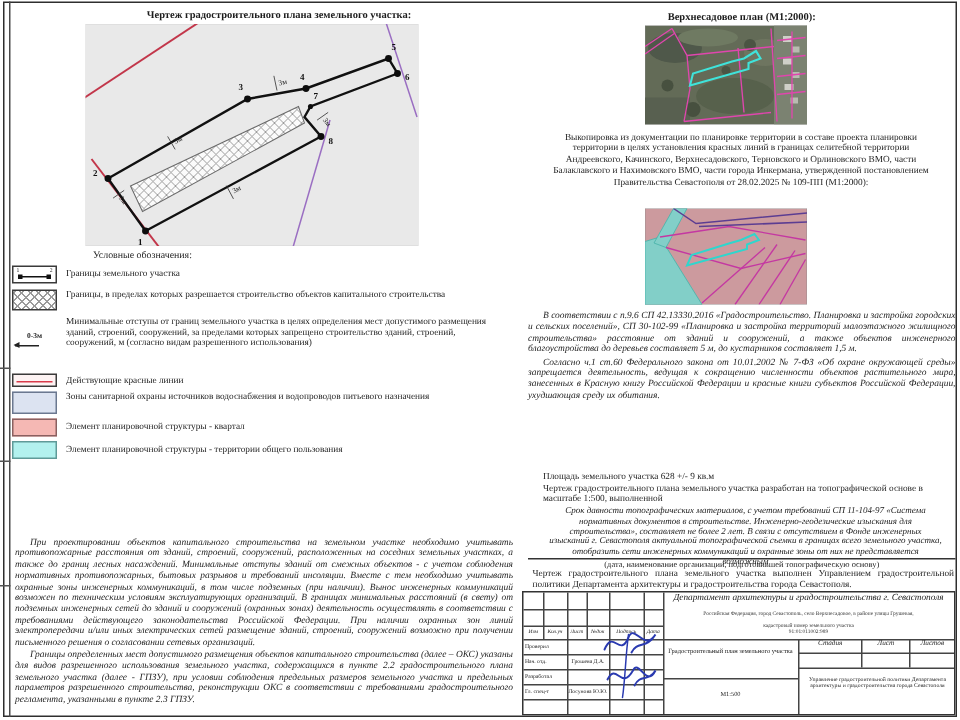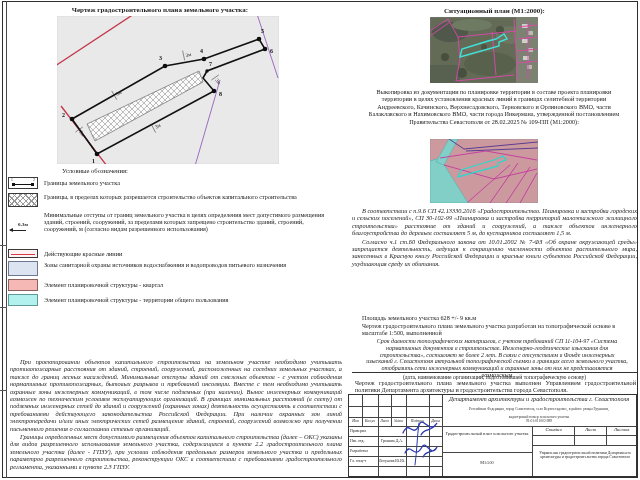--- a/index.html
+++ b/index.html
@@ -63,21 +63,21 @@
 </style>
 </head>
 <body>
 
 <div class="abs frame"></div>
 <div class="abs inner-left-line"></div>
 <div class="abs tick" style="top:245px"></div>
 <div class="abs tick" style="top:307px"></div>
 <div class="abs tick" style="top:390px"></div>
 
-<div class="abs doc-title" style="left:20px; top:6px; width:280px;">Чертеж градостроительного плана земельного участка:</div>
+<div class="abs doc-title" style="left:46px; top:6px; width:280px;">Чертеж градостроительного плана земельного участка:</div>
 
 <svg class="abs" style="left:57px; top:16px;" width="222" height="148" viewBox="0 0 222 148">
   <defs>
     <pattern id="xh" width="6" height="6" patternUnits="userSpaceOnUse">
       <path d="M0,0 L6,6 M6,0 L0,6" stroke="#7d7d7d" stroke-width="0.5"></path>
     </pattern>
   </defs>
   <rect x="0" y="0" width="222" height="148" fill="#e9e9e9" stroke="#cfcfcf" stroke-width="0.5"></rect>
 
   <g>
@@ -178,21 +178,21 @@
 <div class="abs leg-label" style="left:44px; top:281px; width:290px;">Элемент планировочной структуры - квартал</div>
 
 <div class="abs cyanbox" style="left:8px; top:294px; width:30px; height:12px;"></div>
 <div class="abs leg-label" style="left:44px; top:296px; width:290px;">Элемент планировочной структуры - территории общего пользования</div>
 
 <div class="abs notes" style="left:10px; top:358px; width:332px;">
   <p>При проектировании объектов капитального строительства на земельном участке необходимо учитывать противопожарные расстояния от зданий, строений, сооружений, расположенных на соседних земельных участках, а также до границ лесных насаждений. Минимальные отступы зданий от смежных объектов - с учетом соблюдения нормативных противопожарных, бытовых разрывов и требований инсоляции. Вместе с тем необходимо учитывать охранные зоны инженерных коммуникаций, в том числе подземных (при наличии). Вынос инженерных коммуникаций возможен по техническим условиям эксплуатирующих организаций. В границах минимальных расстояний (в свету) от подземных инженерных сетей до зданий и сооружений (охранных зонах) деятельность осуществлять в соответствии с требованиями действующего законодательства Российской Федерации. При наличии охранных зон линий электропередачи и/или иных электрических сетей размещение зданий, строений, сооружений возможно при получении письменного решения о согласовании сетевых организаций.</p>
   <p>Границы определенных мест допустимого размещения объектов капитального строительства (далее – ОКС) указаны для видов разрешенного использования земельного участка, содержащихся в пункте 2.2 градостроительного плана земельного участка (далее - ГПЗУ), при условии соблюдения предельных размеров земельного участка и предельных параметров разрешенного строительства, реконструкции ОКС в соответствии с требованиями градостроительного регламента, указанными в пункте 2.3 ГПЗУ.</p>
 </div>
 
-<div class="abs doc-title" style="left:352px; top:7px; width:285px;">Ситуационный план (М1:2000):</div>
+<div class="abs doc-title" style="left:352px; top:7px; width:285px;">Верхнесадовое план (М1:2000):</div>
 
 <svg class="abs" style="left:430px; top:17px;" width="108" height="66" viewBox="0 0 108 66">
   <rect x="0" y="0" width="108" height="66" fill="#636b57" stroke="#8a8a8a" stroke-width="0.5"></rect>
   <g>
     <ellipse cx="20" cy="15" rx="18" ry="10" fill="#4f584a"></ellipse>
     <ellipse cx="60" cy="47" rx="26" ry="12" fill="#57614c"></ellipse>
     <ellipse cx="42" cy="8" rx="20" ry="6" fill="#6f7a62"></ellipse>
     <ellipse cx="80" cy="18" rx="14" ry="9" fill="#6e7560"></ellipse>
     <rect x="0" y="48" width="30" height="18" fill="#586050"></rect>
     <rect x="86" y="0" width="22" height="66" fill="#7b8271"></rect>

